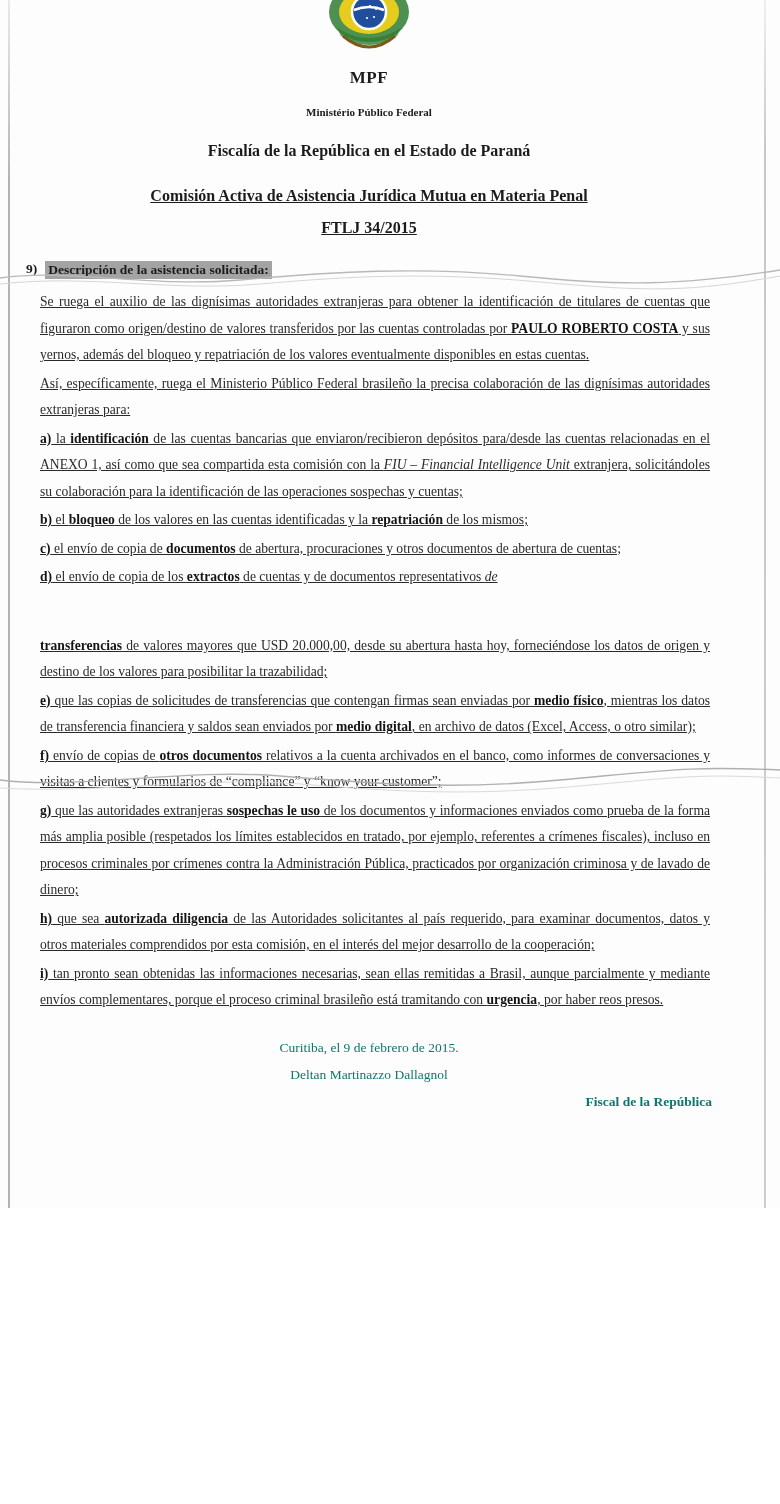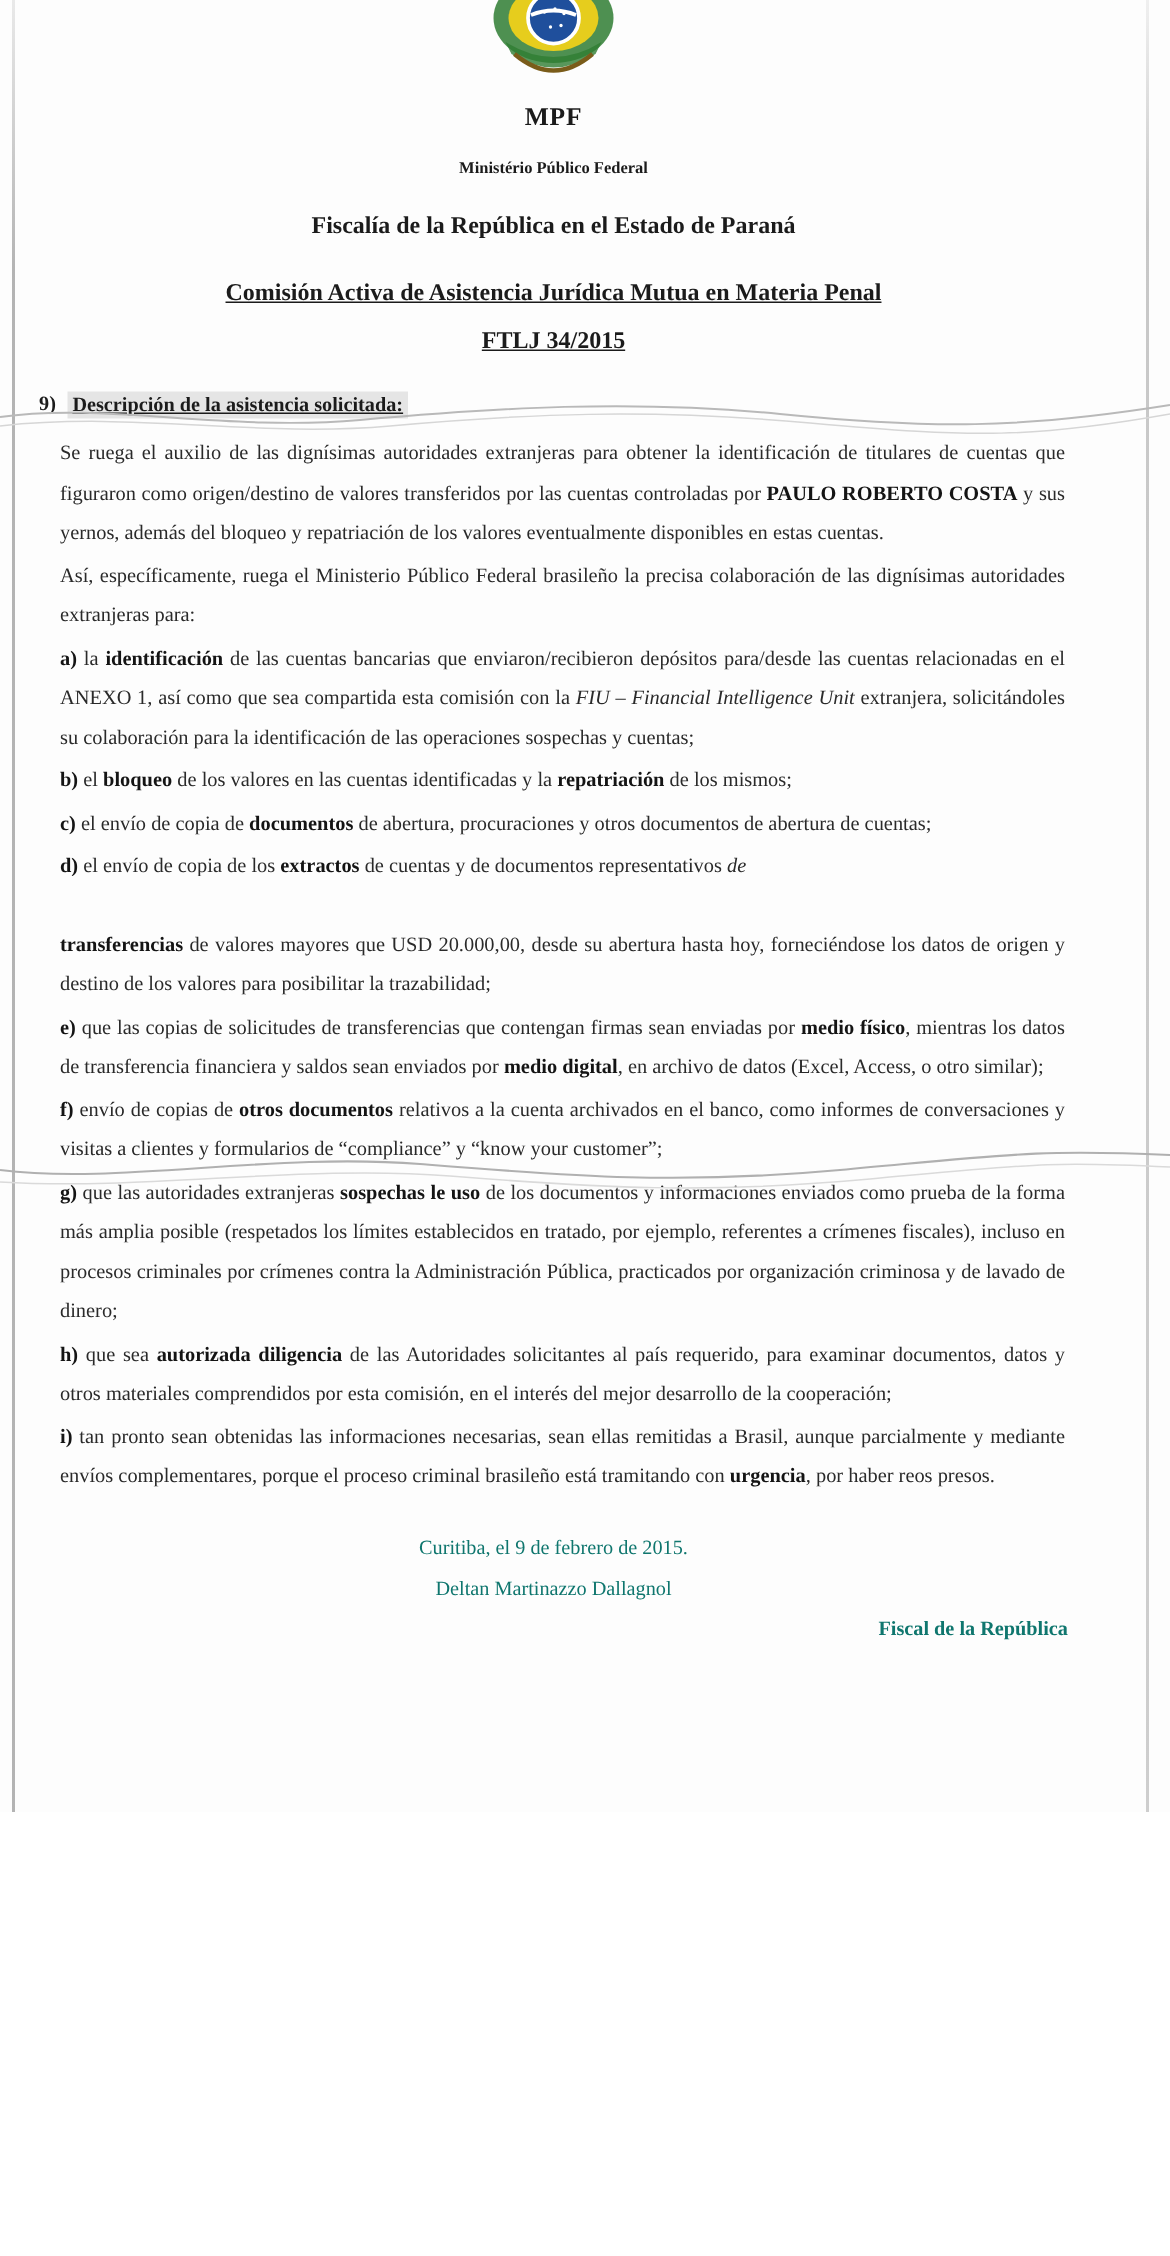--- a/index.html
+++ b/index.html
@@ -83,35 +83,35 @@
   .section-line {
     margin-top: 24px;
     display: flex;
     align-items: flex-start;
     gap: 8px;
     font-size: 13.5px;
     font-weight: bold;
   }
   .sec-num { color: #1b1b1b; }
   .sec-title {
-    background: #e5e5e5;
+    background: #a3a3a3;
     padding: 1px 3px;
     font-weight: bold;
-    text-decoration: underline;
   }
 
   .body-text {
     font-size: 13.6px;
     line-height: 1.95;
     text-align: justify;
     color: #2a2a2a;
     margin-top: 10px;
     padding-left: 14px;
     padding-right: 2px;
     filter: blur(0.25px);
+    text-decoration: underline;
   }
   .body-text p { margin: 0 0 0 0; }
   .body-text p + p { margin-top: 2px; }
   .body-text b { color: #141414; }
   .body-text i { font-style: italic; }
 
   
   .wave {
     position: absolute;
     left: 0;
@@ -184,21 +184,21 @@
       <p>Se ruega el auxilio de las dignísimas autoridades extranjeras para obtener la identificación de titulares de cuentas que figuraron como origen/destino de valores transferidos por las cuentas controladas por <b>PAULO ROBERTO COSTA</b> y sus yernos, además del bloqueo y repatriación de los valores eventualmente disponibles en estas cuentas.</p>
       <p>Así, específicamente, ruega el Ministerio Público Federal brasileño la precisa colaboración de las dignísimas autoridades extranjeras para:</p>
       <p><b>a)</b> la <b>identificación</b> de las cuentas bancarias que enviaron/recibieron depósitos para/desde las cuentas relacionadas en el ANEXO 1, así como que sea compartida esta comisión con la <i>FIU – Financial Intelligence Unit</i> extranjera, solicitándoles su colaboración para la identificación de las operaciones sospechas y cuentas;</p>
       <p><b>b)</b> el <b>bloqueo</b> de los valores en las cuentas identificadas y la <b>repatriación</b> de los mismos;</p>
       <p><b>c)</b> el envío de copia de <b>documentos</b> de abertura, procuraciones y otros documentos de abertura de cuentas;</p>
       <p><b>d)</b> el envío de copia de los <b>extractos</b> de cuentas y de documentos representativos <i>de</i></p>
     </div>
 
     <div class="gap-band"></div>
 
-    <div class="body-text" style="margin-top:0;">
+    <div class="body-text" style="margin-top:16px;">
       <p><b>transferencias</b> de valores mayores que USD 20.000,00, desde su abertura hasta hoy, forneciéndose los datos de origen y destino de los valores para posibilitar la trazabilidad;</p>
       <p><b>e)</b> que las copias de solicitudes de transferencias que contengan firmas sean enviadas por <b>medio físico</b>, mientras los datos de transferencia financiera y saldos sean enviados por <b>medio digital</b>, en archivo de datos (Excel, Access, o otro similar);</p>
       <p><b>f)</b> envío de copias de <b>otros documentos</b> relativos a la cuenta archivados en el banco, como informes de conversaciones y visitas a clientes y formularios de “compliance” y “know your customer”;</p>
       <p><b>g)</b> que las autoridades extranjeras <b>sospechas le uso</b> de los documentos y informaciones enviados como prueba de la forma más amplia posible (respetados los límites establecidos en tratado, por ejemplo, referentes a crímenes fiscales), incluso en procesos criminales por crímenes contra la Administración Pública, practicados por organización criminosa y de lavado de dinero;</p>
       <p><b>h)</b> que sea <b>autorizada diligencia</b> de las Autoridades solicitantes al país requerido, para examinar documentos, datos y otros materiales comprendidos por esta comisión, en el interés del mejor desarrollo de la cooperación;</p>
       <p><b>i)</b> tan pronto sean obtenidas las informaciones necesarias, sean ellas remitidas a Brasil, aunque parcialmente y mediante envíos complementares, porque el proceso criminal brasileño está tramitando con <b>urgencia</b>, por haber reos presos.</p>
     </div>
 
     <div class="footer">
       <div>Curitiba, el 9 de febrero de 2015.</div>

